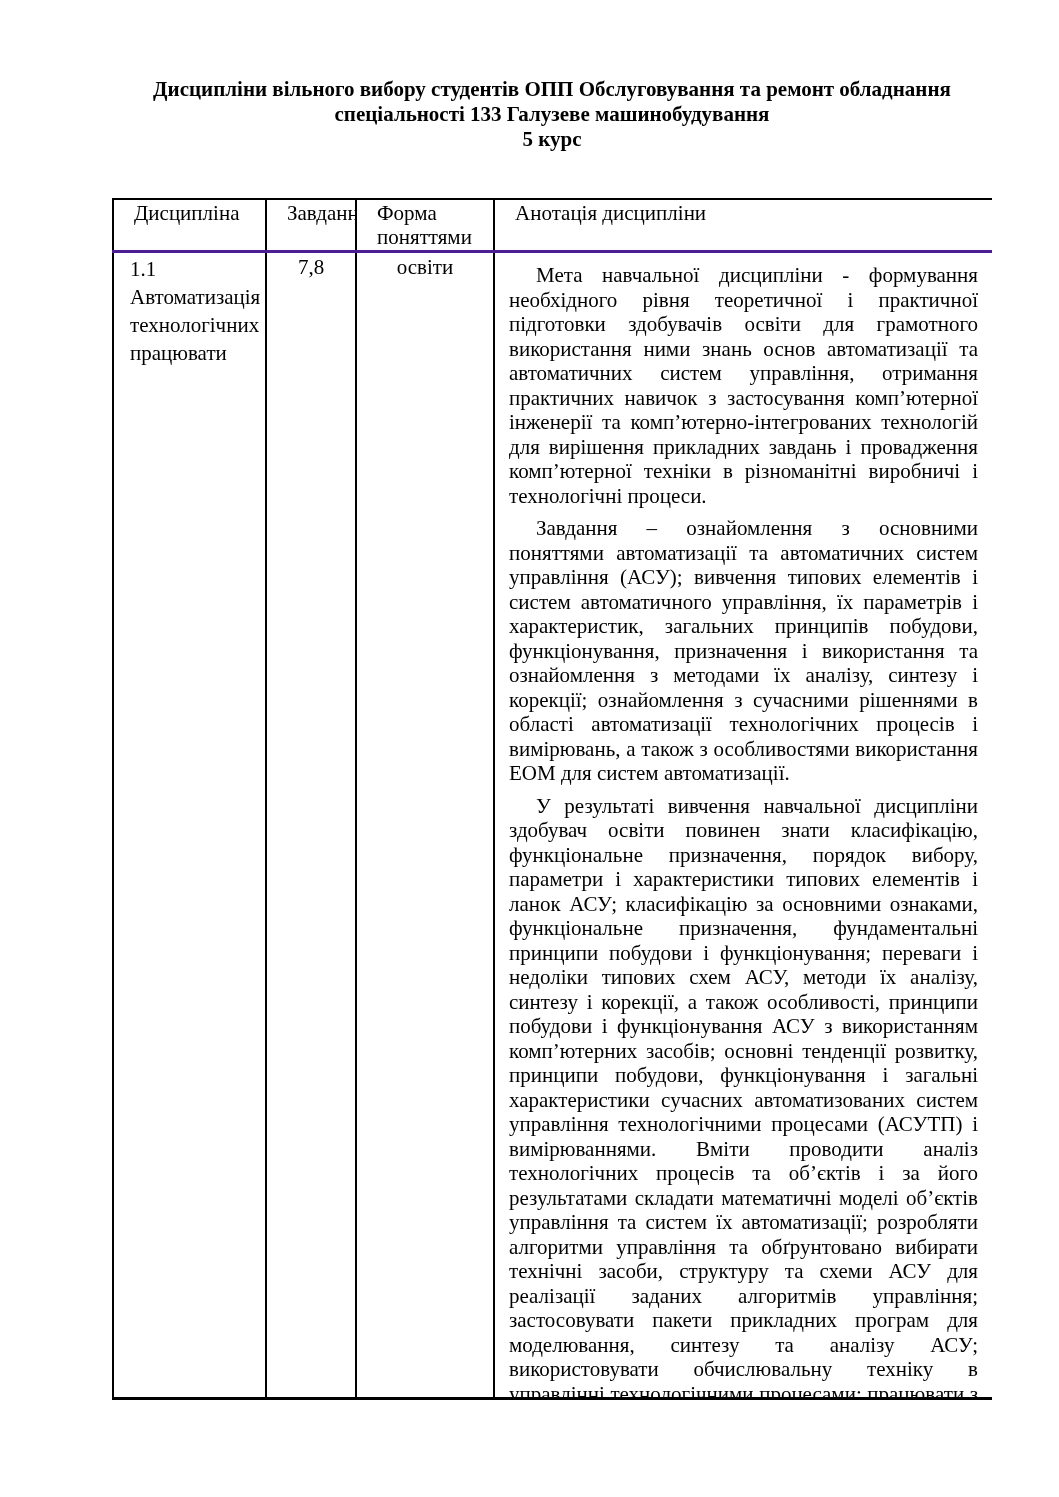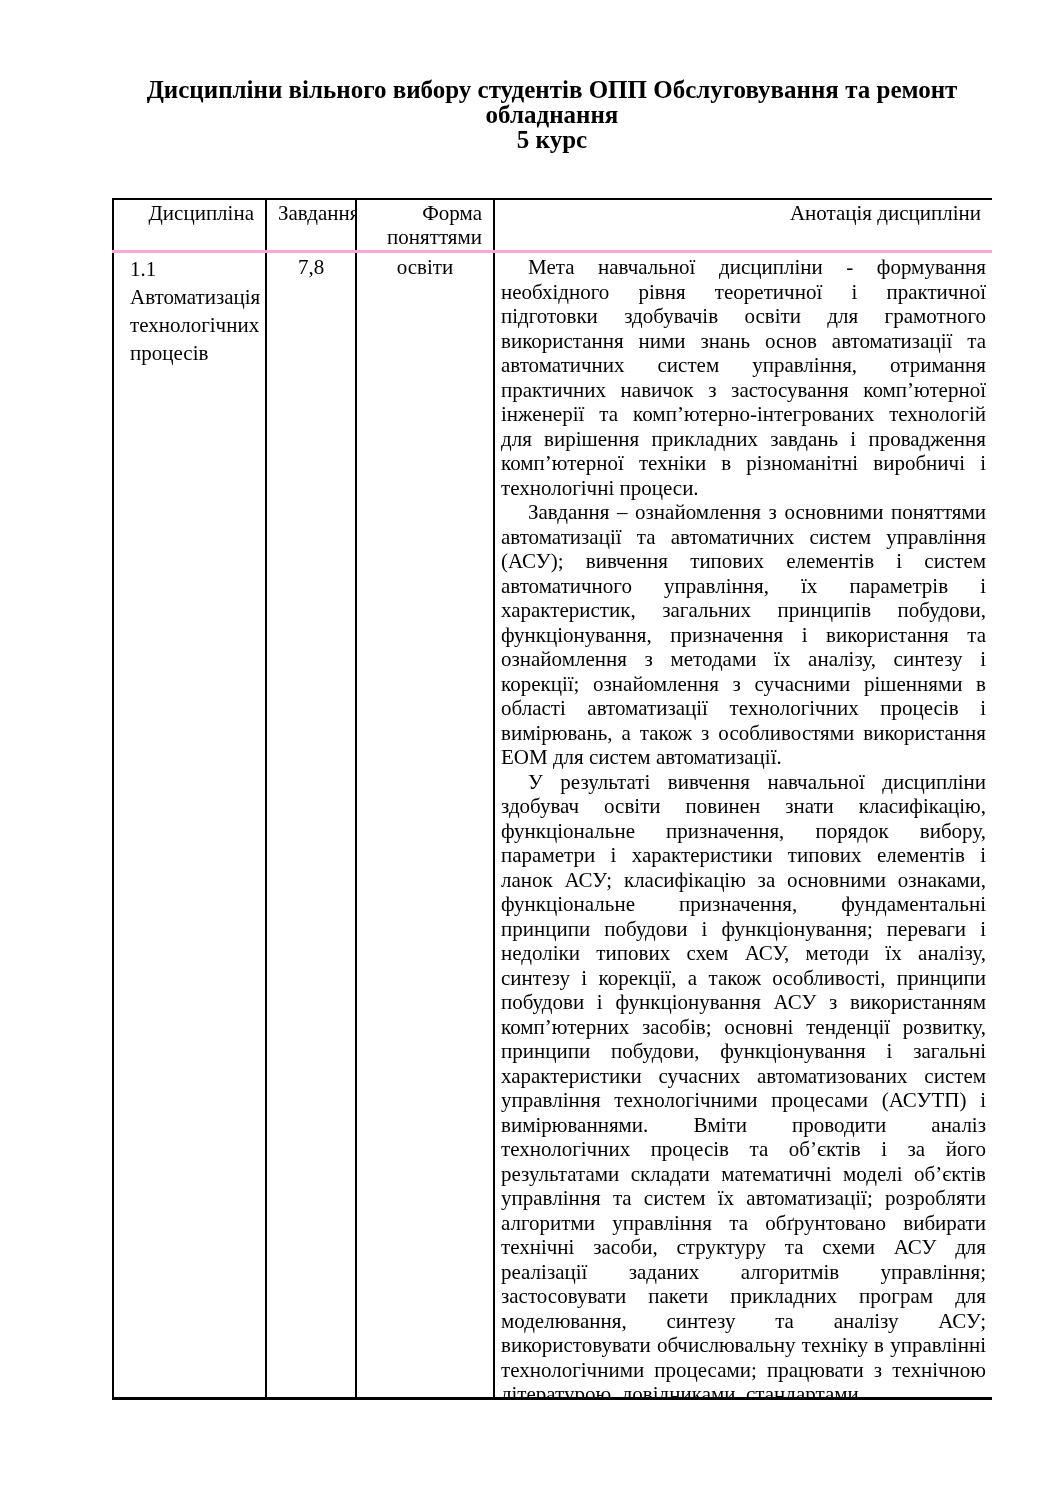--- a/index.html
+++ b/index.html
@@ -16,21 +16,21 @@
     font-family: "Liberation Serif", "DejaVu Serif", serif;
     overflow: hidden;
   }
   .title-block {
     position: absolute;
     left: 112px;
     top: 77px;
     width: 880px;
     text-align: center;
     font-weight: bold;
-    font-size: 25px;
+    font-size: 21px;
     line-height: 25px;
   }
   .table-wrap {
     position: absolute;
     left: 112px;
     top: 198px;
     width: 880px;
     height: 1202px;
     overflow: hidden;
   }
@@ -42,64 +42,65 @@
   }
   table.doc-table th,
   table.doc-table td {
     border: 2px solid #000000;
     vertical-align: top;
     font-weight: normal;
     overflow: hidden;
   }
   table.doc-table thead th {
     height: 44px;
-    padding: 1px 11px;
+    padding: 1px 20px;
     line-height: 24px;
-    text-align: right;
-    border-bottom: 3px solid #f9a8d4;
+    text-align: left;
+    border-bottom: 3px solid #4c1d95;
   }
   table.doc-table tbody td {
     height: 1149px; 
   }
   td.cell-discipline {
     padding: 2px 16px;
     line-height: 28px;
     text-align: left;
   }
   td.cell-semester,
   td.cell-form {
     padding: 2px 4px;
     line-height: 24px;
     text-align: center;
   }
   td.cell-annotation {
     padding: 2px 6px 0 6px;
     line-height: 24.5px;
   }
   td.cell-annotation p {
-    margin: 0;
+    margin: 8px;
     text-align: justify;
     text-indent: 27px;
   }
   .table-bottom-border {
     position: absolute;
     left: 112px;
     top: 1397px;
     width: 880px;
     height: 3px;
     background: #000000;
   }
 </style>
 </head>
 <body>
 
 <div class="page">
 
   <div class="title-block">
     <div>Дисципліни вільного вибору студентів ОПП Обслуговування та ремонт обладнання</div>
+    <div>спеціальності 133 Галузеве машинобудування</div>
     <div>5 курс</div>
   </div>
 
   <div class="table-wrap">
     <table class="doc-table">
       <colgroup>
         <col style="width:153px">
         <col style="width:90px">
         <col style="width:138px">
         <col style="width:499px">
@@ -109,21 +110,21 @@
           <th>Дисципліна</th>
           <th>Завдання</th>
           <th>Форма поняттями</th>
           <th>Анотація дисципліни</th>
         </tr>
       </thead>
       <tbody>
         <tr>
           <td class="cell-discipline">
             <div>1.1</div>
-            <div>Автоматизація технологічних процесів</div>
+            <div>Автоматизація технологічних працювати</div>
           </td>
           <td class="cell-semester">7,8</td>
           <td class="cell-form">освіти</td>
           <td class="cell-annotation">
             <p>Мета навчальної дисципліни - формування необхідного рівня теоретичної і практичної підготовки здобувачів освіти для грамотного використання ними знань основ автоматизації та автоматичних систем управління, отримання практичних навичок з застосування комп’ютерної інженерії та комп’ютерно-інтегрованих технологій для вирішення прикладних завдань і провадження комп’ютерної техніки в різноманітні виробничі і технологічні процеси.</p>
             <p>Завдання – ознайомлення з основними поняттями автоматизації та автоматичних систем управління (АСУ); вивчення типових елементів і систем автоматичного управління, їх параметрів і характеристик, загальних принципів побудови, функціонування, призначення і використання та ознайомлення з методами їх аналізу, синтезу і корекції; ознайомлення з сучасними рішеннями в області автоматизації технологічних процесів і вимірювань, а також з особливостями використання ЕОМ для систем автоматизації.</p>
             <p>У результаті вивчення навчальної дисципліни здобувач освіти повинен знати класифікацію, функціональне призначення, порядок вибору, параметри і характеристики типових елементів і ланок АСУ; класифікацію за основними ознаками, функціональне призначення, фундаментальні принципи побудови і функціонування; переваги і недоліки типових схем АСУ, методи їх аналізу, синтезу і корекції, а також особливості, принципи побудови і функціонування АСУ з використанням комп’ютерних засобів; основні тенденції розвитку, принципи побудови, функціонування і загальні характеристики сучасних автоматизованих систем управління технологічними процесами (АСУТП) і вимірюваннями. Вміти проводити аналіз технологічних процесів та об’єктів і за його результатами складати математичні моделі об’єктів управління та систем їх автоматизації; розробляти алгоритми управління та обґрунтовано вибирати технічні засоби, структуру та схеми АСУ для реалізації заданих алгоритмів управління; застосовувати пакети прикладних програм для моделювання, синтезу та аналізу АСУ; використовувати обчислювальну техніку в управлінні технологічними процесами; працювати з технічною літературою, довідниками, стандартами,</p>
           </td>
         </tr>
       </tbody>

